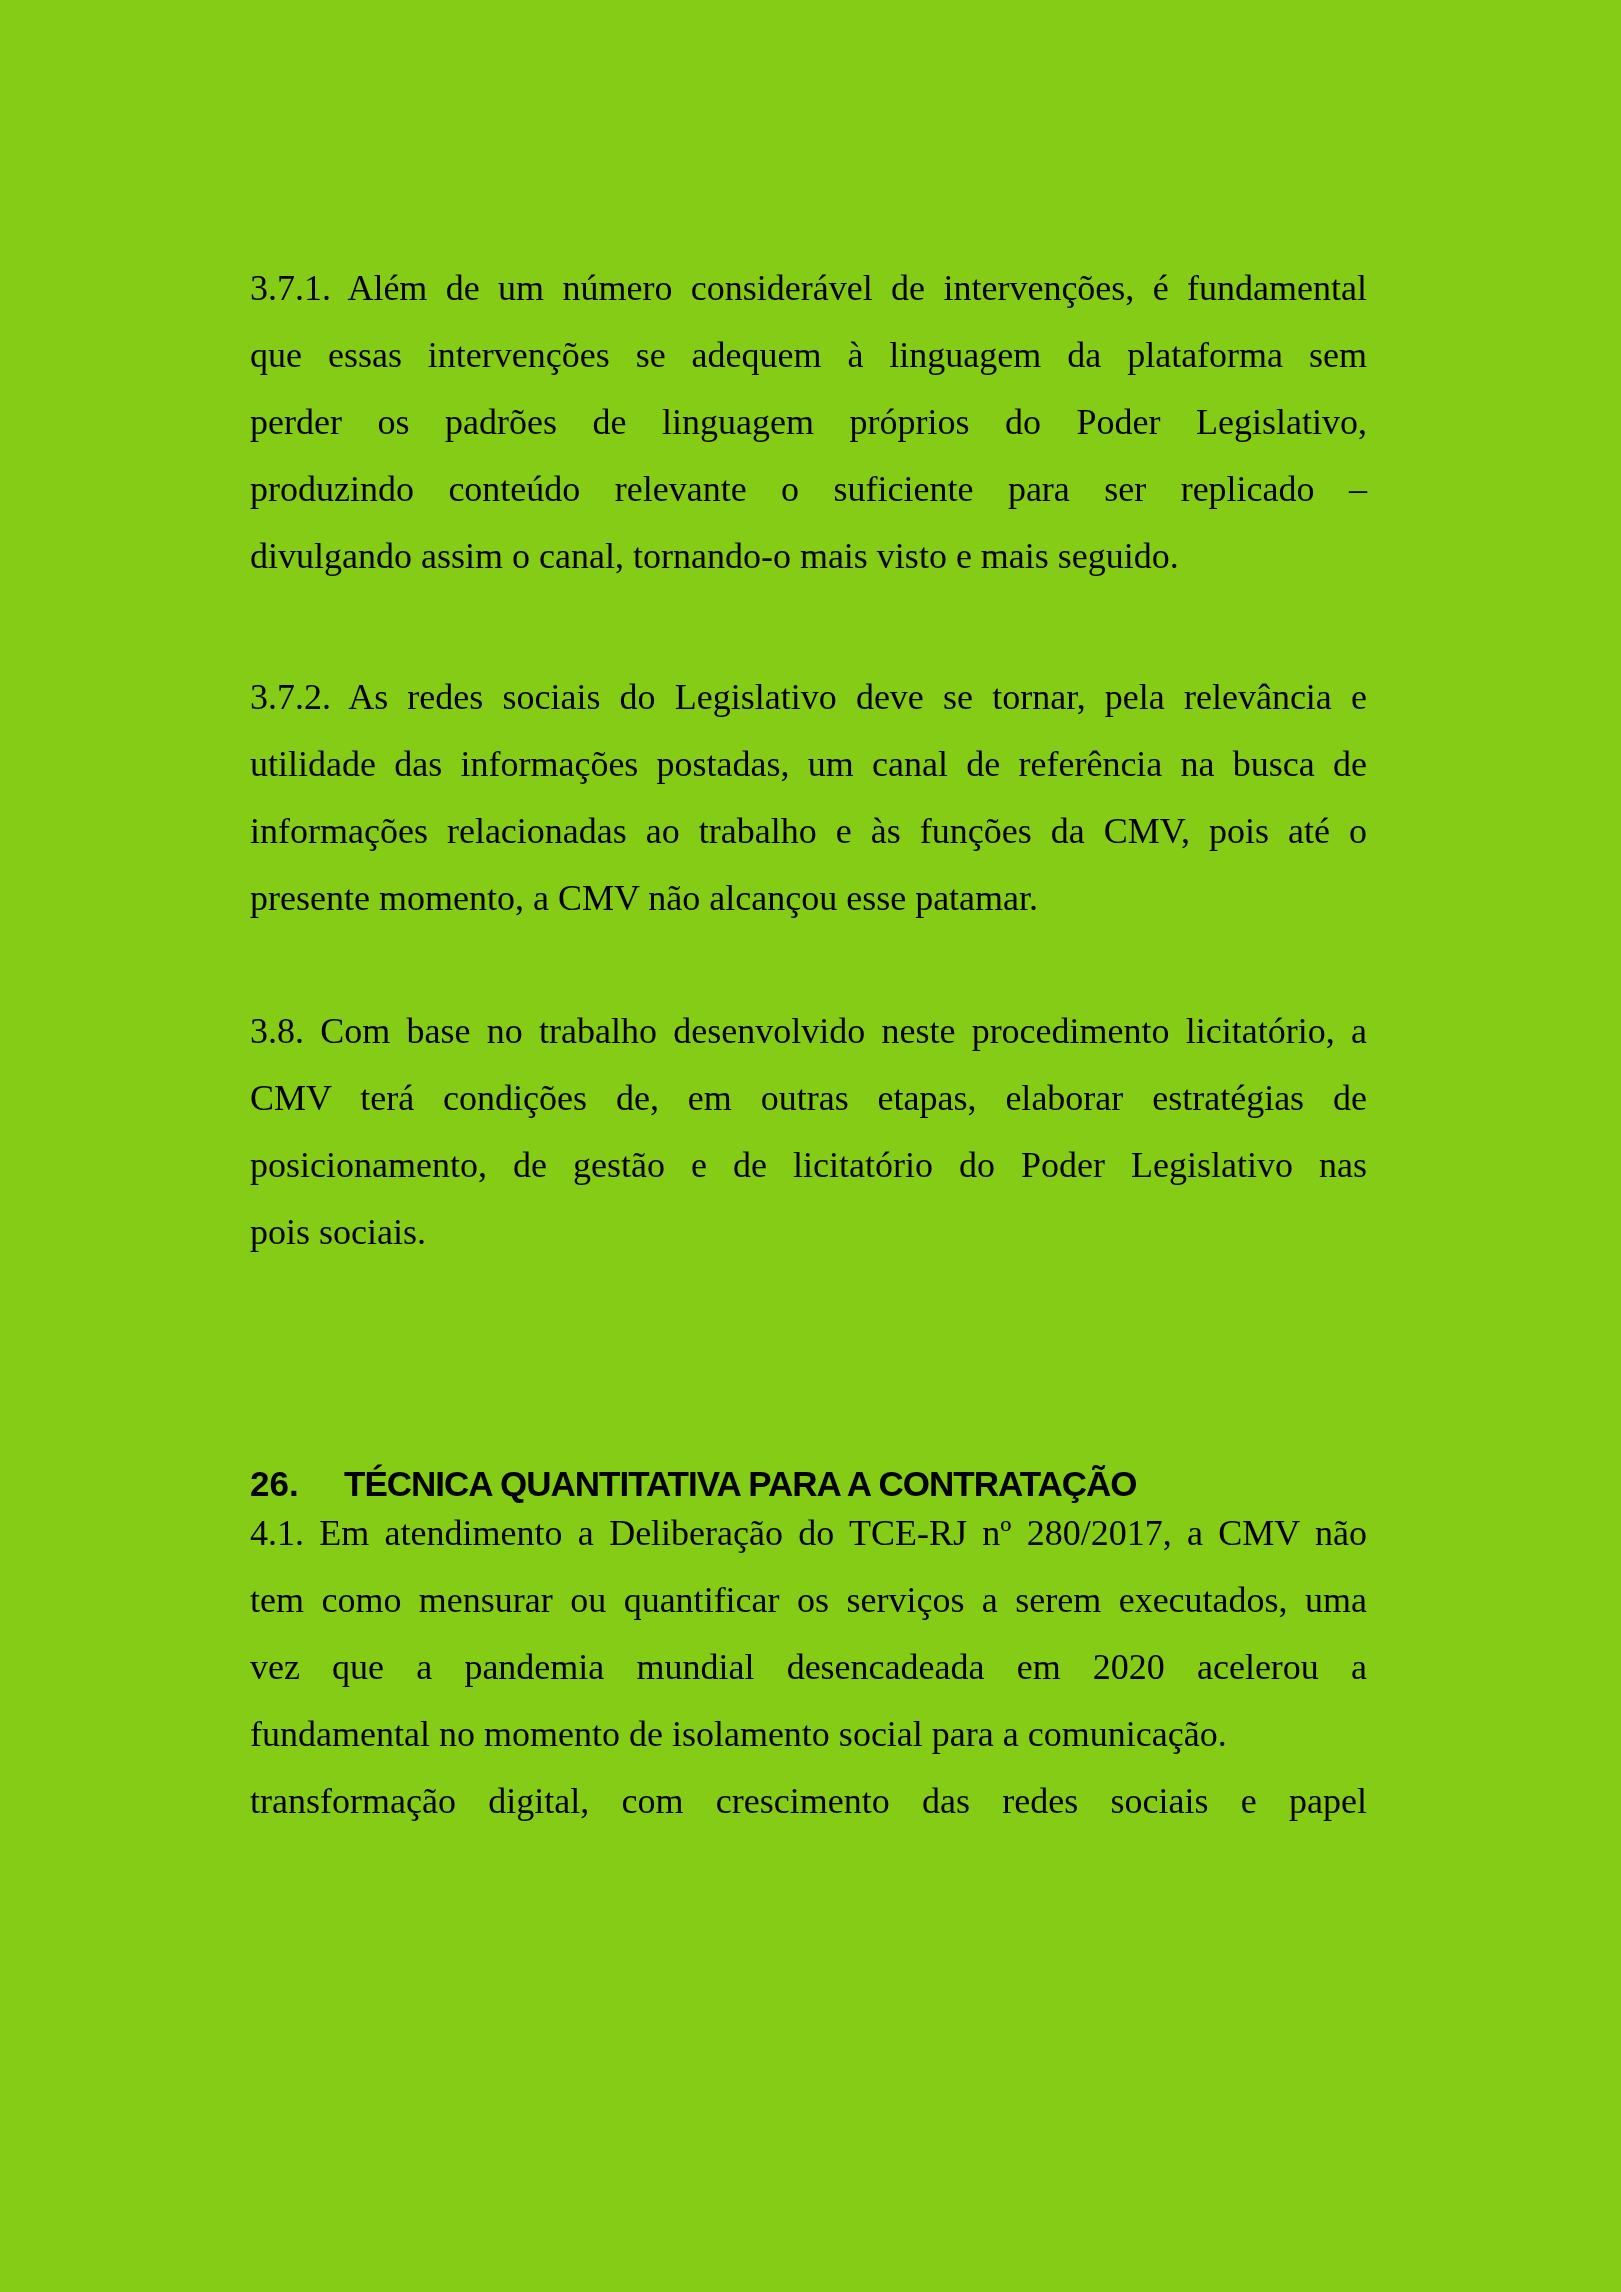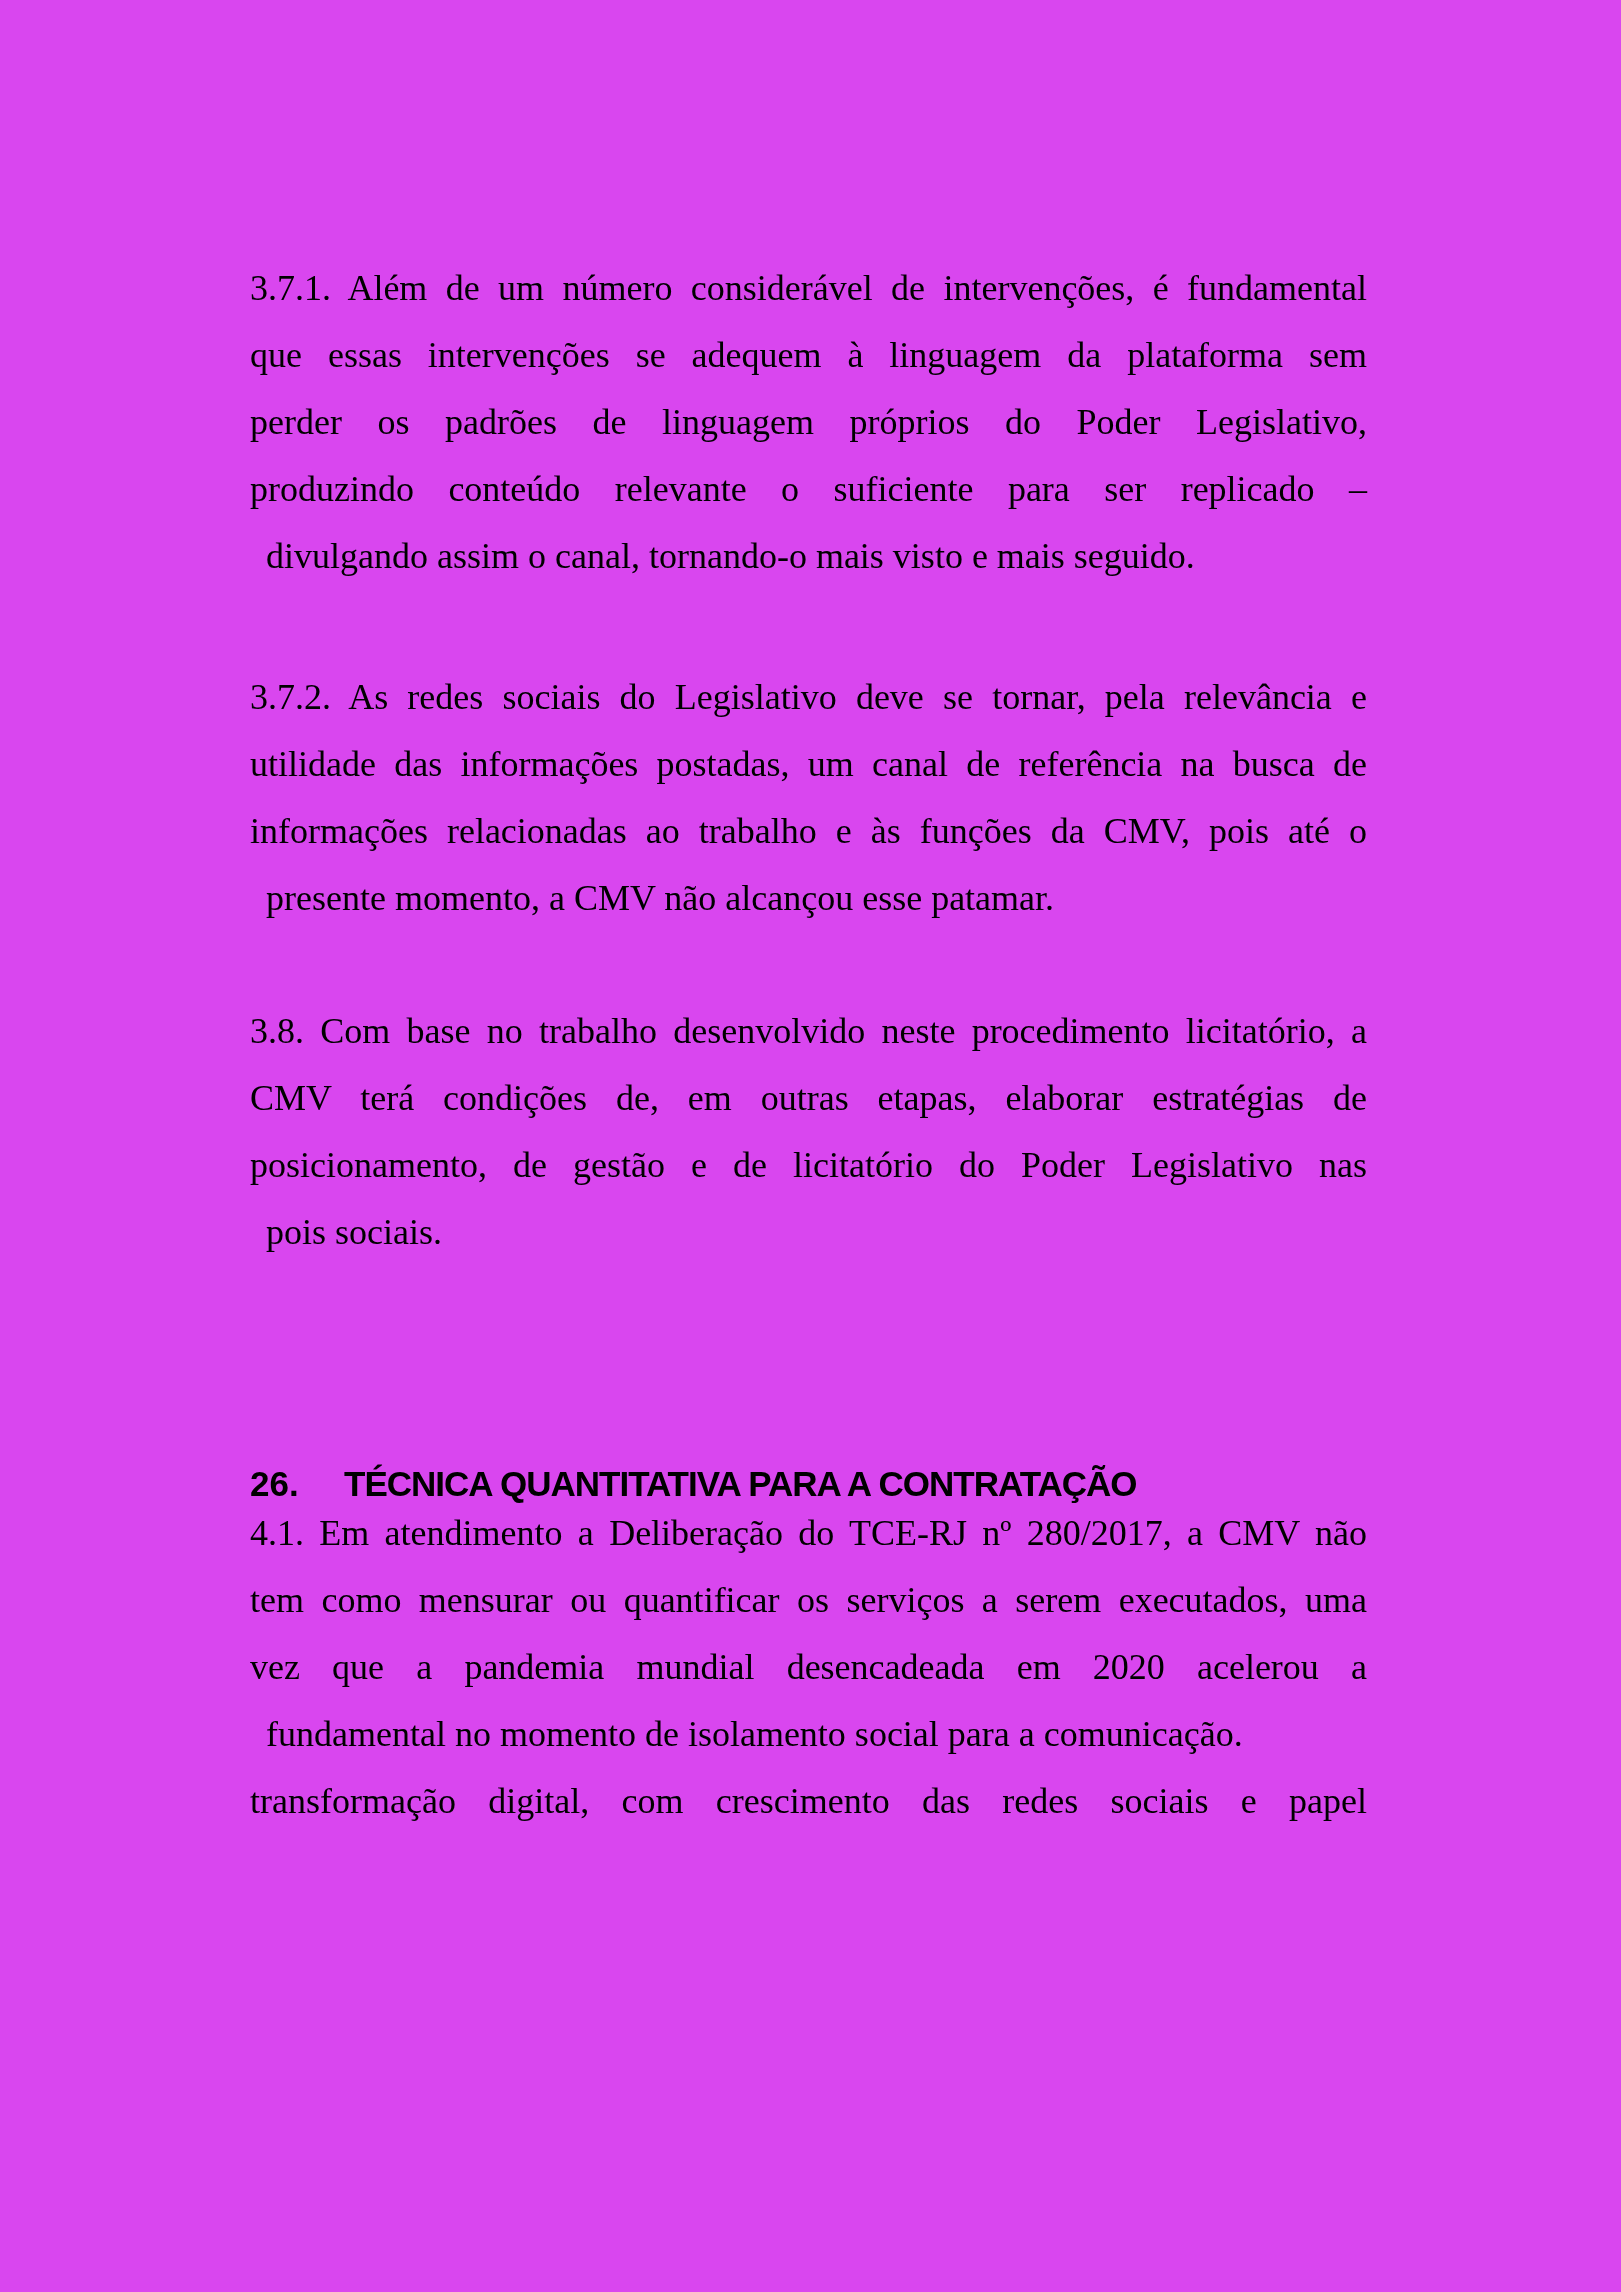--- a/index.html
+++ b/index.html
@@ -25,21 +25,20 @@
     line-height: 67px;
     color: #000000;
   }
   .para .line {
     text-align: justify;
     text-align-last: justify;
   }
   .para .line.last {
     text-align: center;
     text-align-last: left;
-    margin-left: 16px;
   }
   .heading {
     position: absolute;
     left: 250px;
     width: 1117px;
     font-family: "Liberation Sans", "DejaVu Sans", sans-serif;
     font-weight: bold;
     font-size: 35px;
     line-height: 43px;
     letter-spacing: -1px;
@@ -53,21 +52,21 @@
   }
   #para-371  { top: 255px; }
   #para-372  { top: 664px; }
   #para-38   { top: 998px; }
   #heading-26{ top: 1415px; margin-top: 47px; }
   #para-41   { top: 1500px; }
 </style>
 </head>
 <body>
 
-<div class="page" style="background: #d946ef; color: rgb(0, 0, 0);">
+<div class="page" style="background: #84cc16; color: rgb(0, 0, 0);">
   <div id="doc">
       <div class="para" id="para-371">
         <div class="line">3.7.1. Além de um número considerável de intervenções, é fundamental</div>
         <div class="line">que essas intervenções se adequem à linguagem da plataforma sem</div>
         <div class="line">perder os padrões de linguagem próprios do Poder Legislativo,</div>
         <div class="line">produzindo conteúdo relevante o suficiente para ser replicado –</div>
         <div class="line last">divulgando assim o canal, tornando-o mais visto e mais seguido.</div>
       </div>
       <div class="para" id="para-372">
         <div class="line">3.7.2. As redes sociais do Legislativo deve se tornar, pela relevância e</div>

